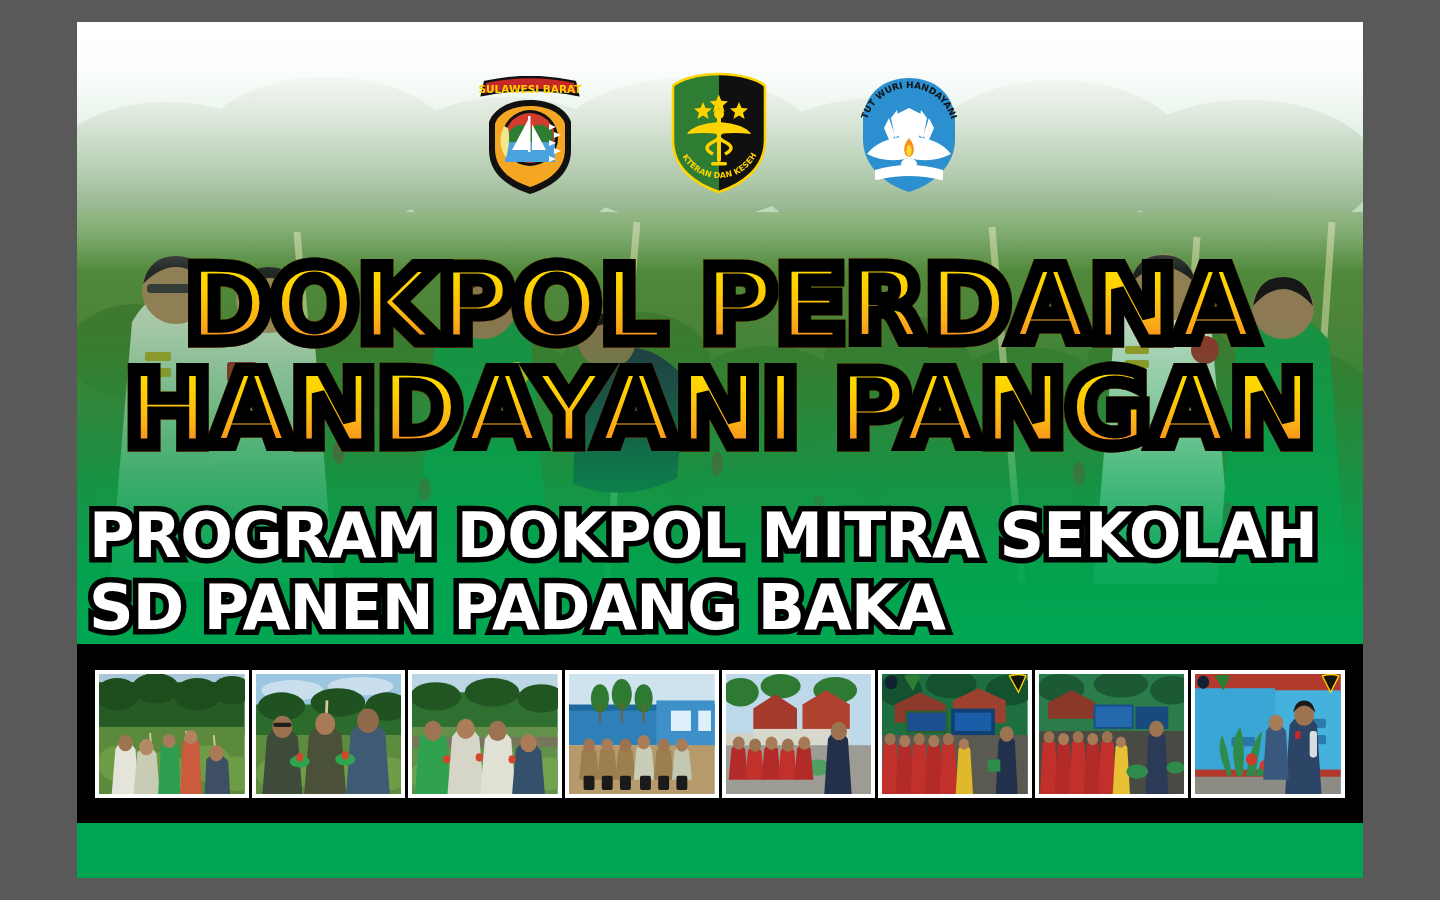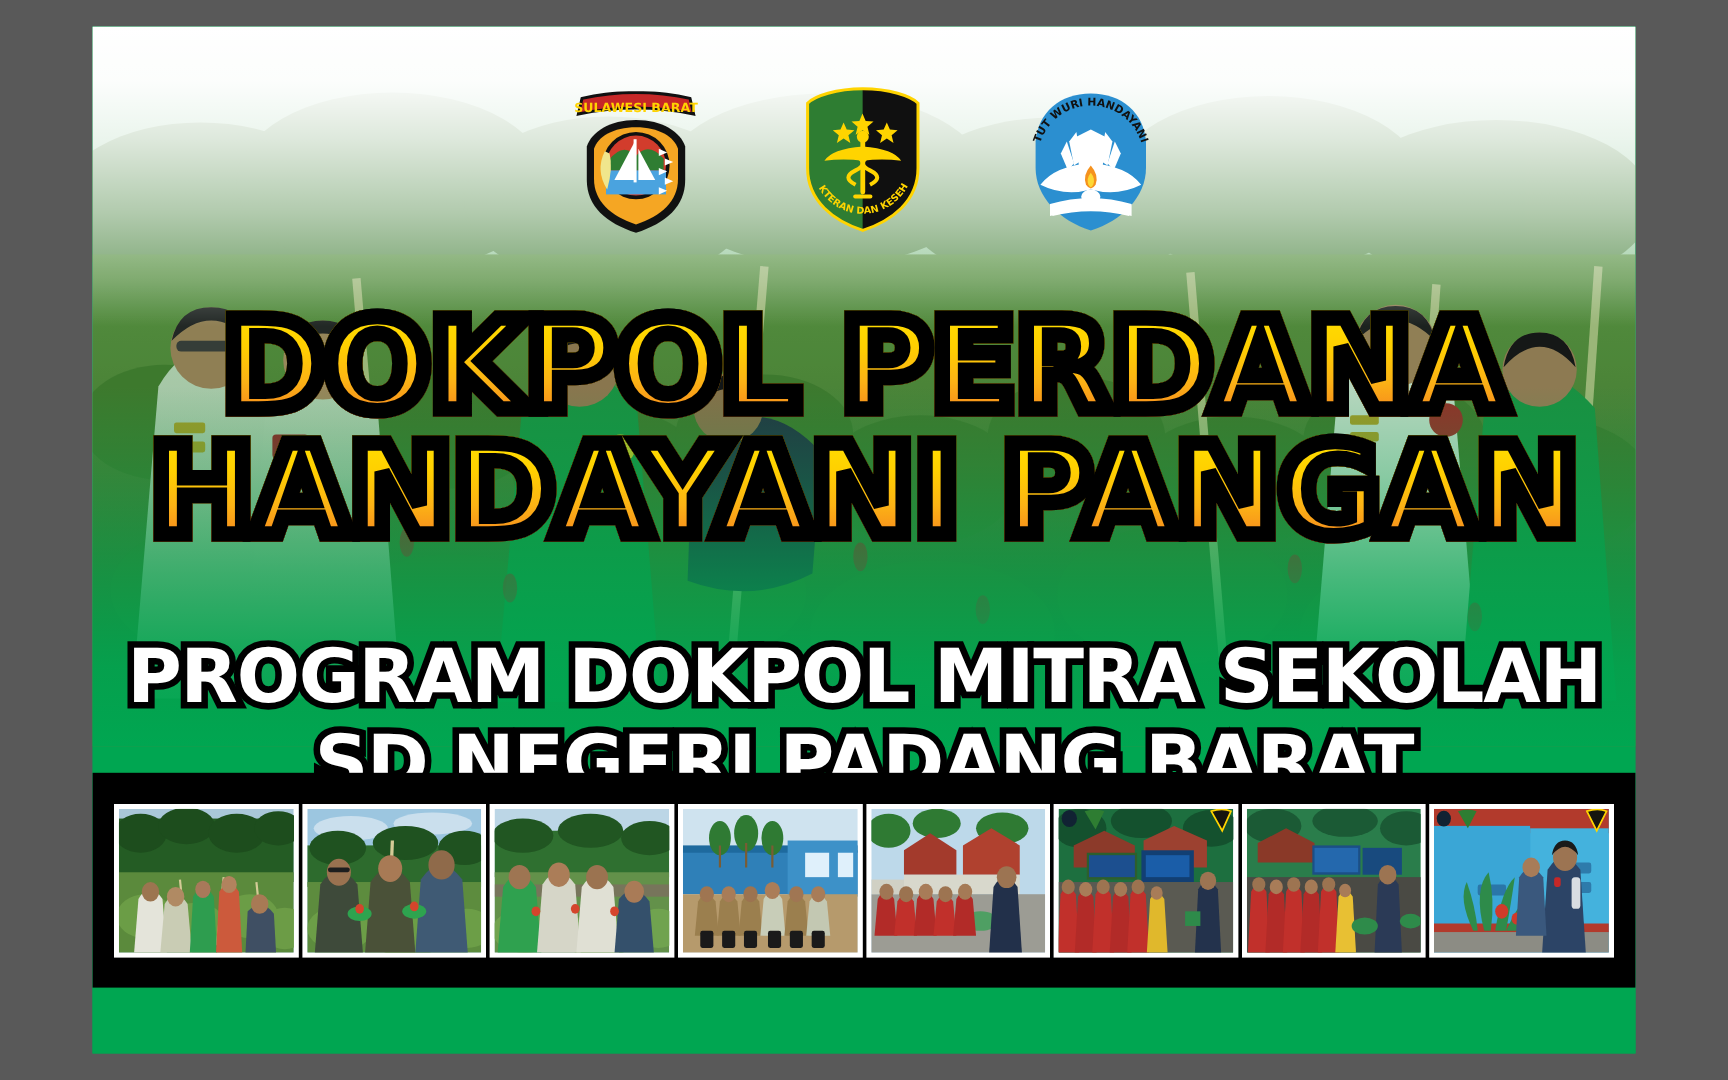--- a/index.html
+++ b/index.html
@@ -77,22 +77,22 @@
     background-clip:text;
     -webkit-text-fill-color:transparent;
     paint-order:stroke fill;
     -webkit-text-stroke:13px #000;
     filter:drop-shadow(0 0 0 #000);
   }
   #title-l1{ font-size:104px; }
   #title-l2{ font-size:104px; margin-top:8px; }
 
   .sub{
-    position:absolute; left:0; top:484px; width:100%;
-    text-align:center; z-index:7; line-height:.96;margin-top:28px;
+    position:absolute; left:12px; top:484px; width:100%;
+    z-index:7; line-height:.96;
   }
   .t-sub{
     display:block;
     font-family:"DejaVu Sans", sans-serif;
     font-weight:bold;
     letter-spacing:-1px;
     color:#fff;
     paint-order:stroke fill;
     -webkit-text-stroke:11px #000;
     font-size:62px;
@@ -336,21 +336,21 @@
 
   </div>
 
   <div class="headline">
     <span class="t-big" id="title-l1">DOKPOL PERDANA</span>
     <span class="t-big" id="title-l2">HANDAYANI PANGAN</span>
   </div>
 
   <div class="sub">
     <span class="t-sub" id="sub-l1">PROGRAM DOKPOL MITRA SEKOLAH</span>
-    <span class="t-sub" id="sub-l2">SD NEGERI PADANG BARAT</span>
+    <span class="t-sub" id="sub-l2">SD PANEN PADANG BAKA</span>
   </div>
 
   <div class="photostrip">
 
     <div class="pframe">
       <div class="pimg">
         <svg viewBox="0 0 160 118" preserveAspectRatio="none">
           <rect width="160" height="118" fill="#a9c7d8"></rect>
           <rect y="8" width="160" height="52" fill="#245c24"></rect>
           <g fill="#1d4d1d">

